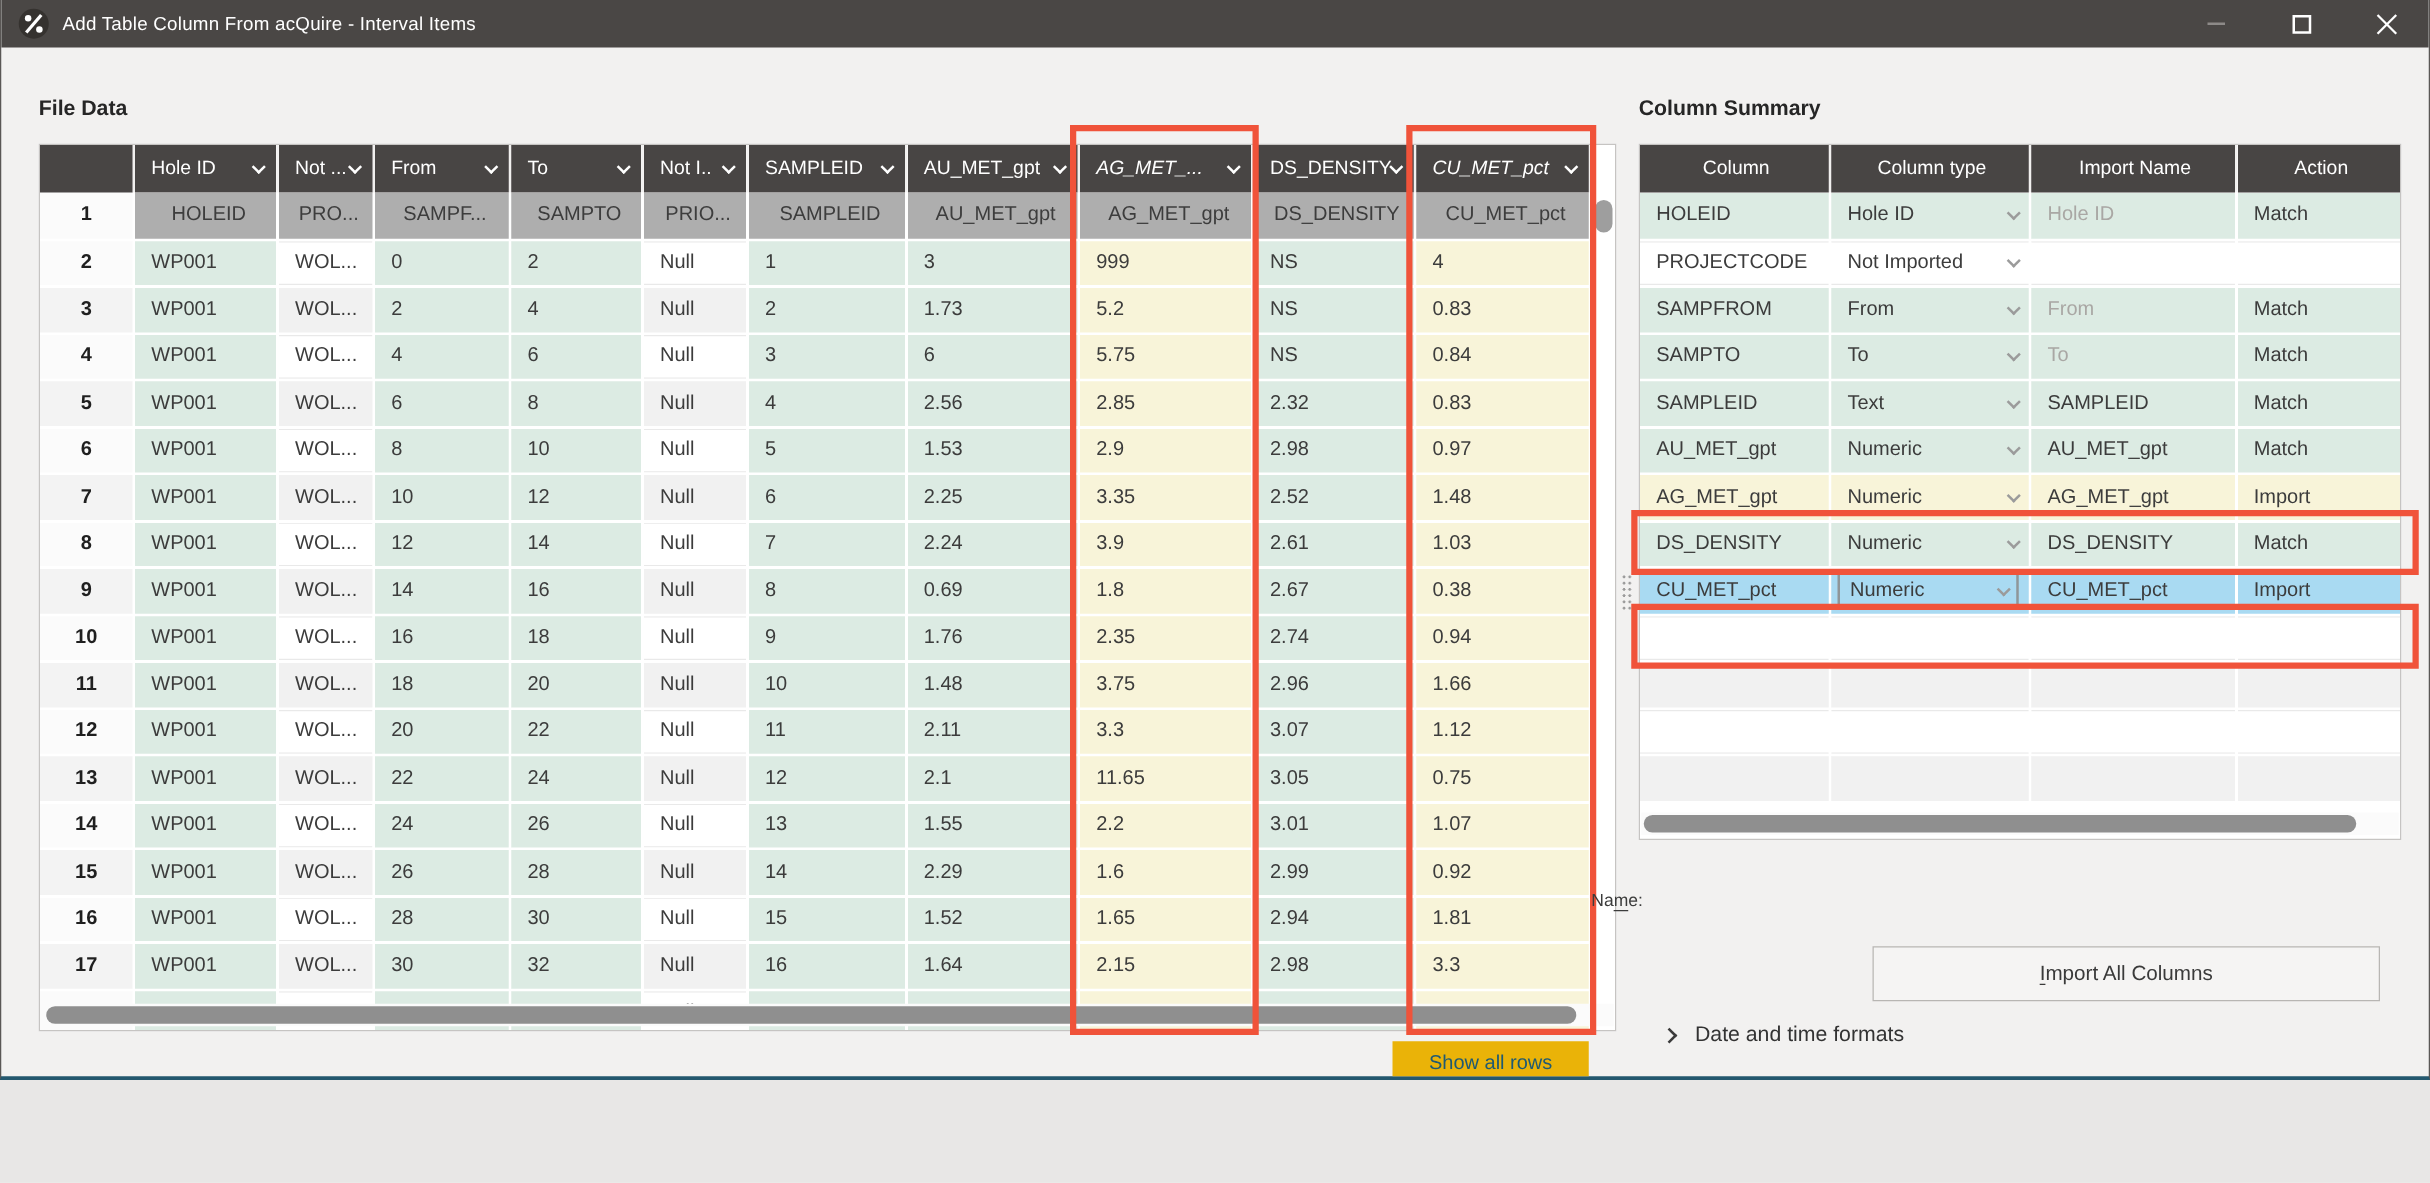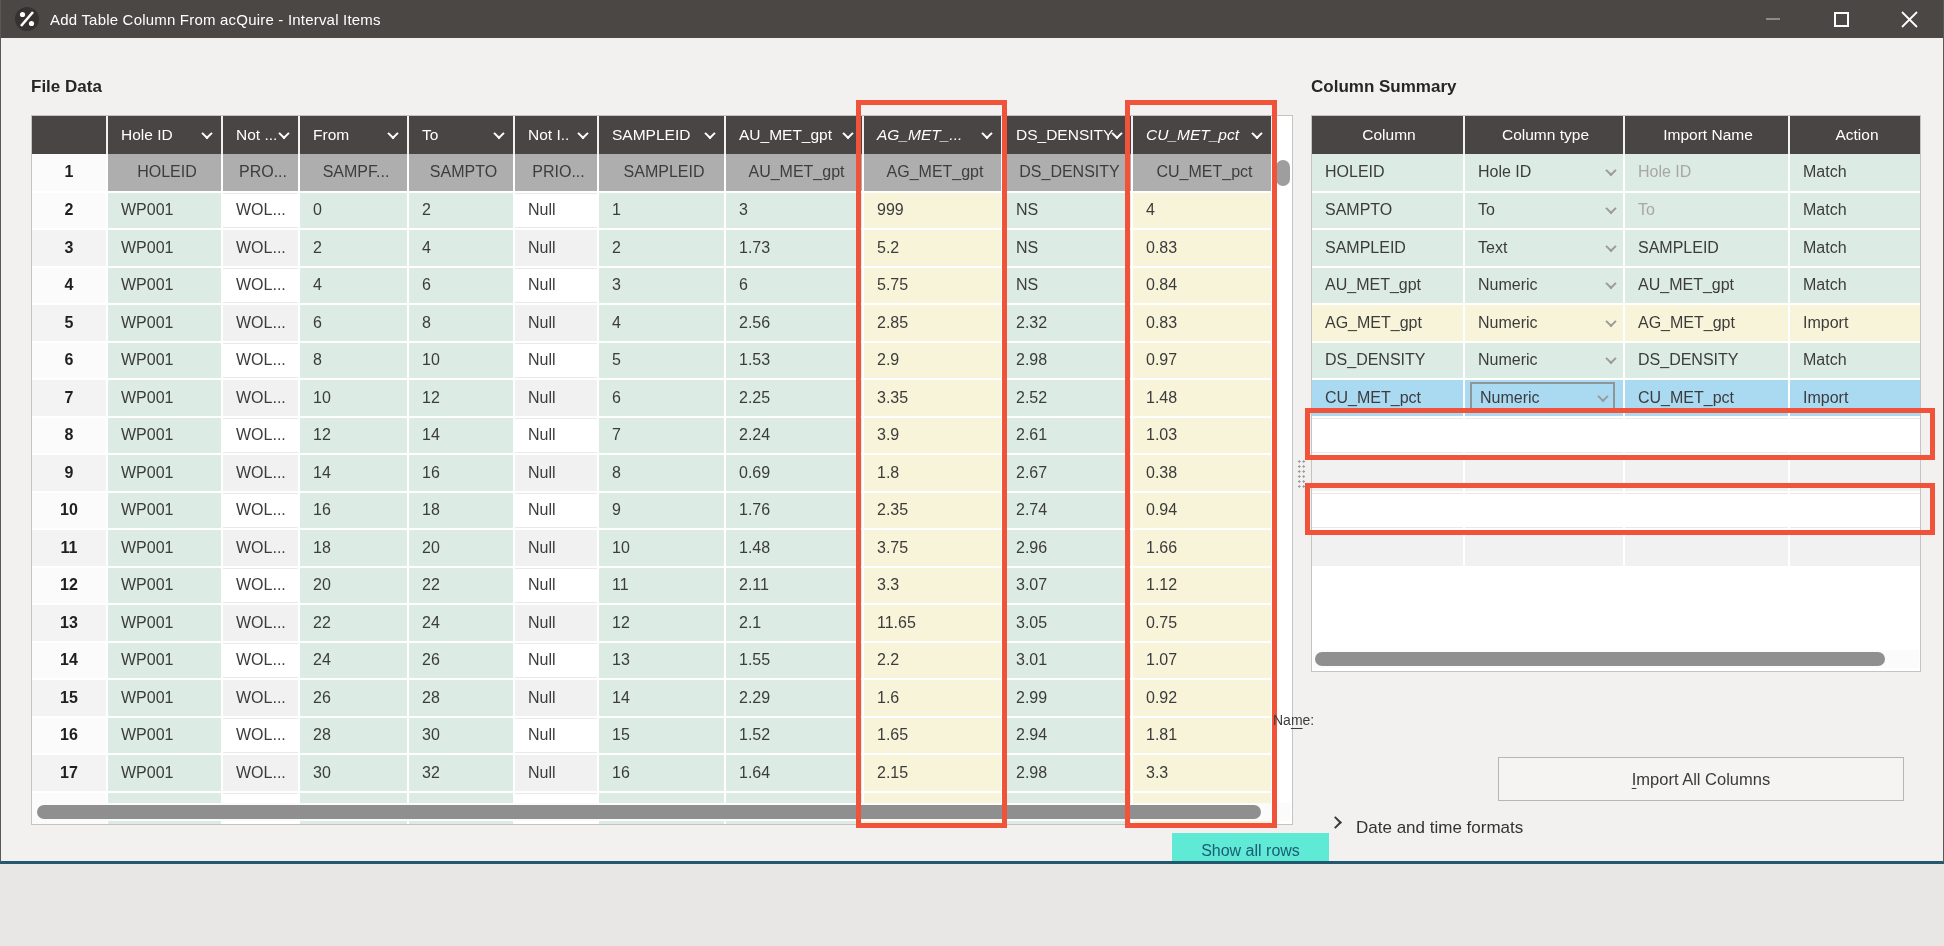--- a/index.html
+++ b/index.html
@@ -44,30 +44,30 @@
   .type-cell { display:flex; align-items:center; justify-content:space-between; }
   .type-editor { display:flex; align-items:center; justify-content:space-between;
                  border:2px solid #8f9699; height:31px; padding:0 6px 0 8px; margin-left:-8px; }
   
   .hscroll-track { position:absolute; left:1px; right:1px; height:18px; background:#fbfbfb; }
   .hscroll-thumb { position:absolute; top:2px; height:14px; background:#8f8f8f; border-radius:7px; }
   .vscroll-thumb { position:absolute; background:#9e9e9e; border-radius:8px; }
   
   .hl-box { position:absolute; border:5px solid #f0533a; pointer-events:none; }
   
-  .showall-btn { position:absolute; left:1171px; top:833px; width:157px; height:36px; background:#5eead4;
+  .showall-btn { position:absolute; left:1113px; top:833px; width:157px; height:36px; background:#eab308;
                  color:#1f5a73; font-size:16px; display:flex; align-items:center; justify-content:center; }
   .name-label { position:absolute; left:1272px; top:712px; font-size:14px; color:#3c3c3c; }
   .name-combo { position:absolute; left:1497px; top:700px; width:406px; height:44px; background:#ffffff;
                 border:1px solid #d8d6d4; display:flex; align-items:center; justify-content:space-between;
                 padding:0 14px 0 17px; font-size:16.5px; color:#a9a7a4; }
   .import-all-btn { position:absolute; left:1497px; top:757px; width:406px; height:44px; background:#f5f4f3;
                     border:1px solid #b8b6b3; font-size:16.5px; color:#3a3a3a;
                     display:flex; align-items:center; justify-content:center; }
-  .date-formats { position:absolute; left:1330px; top:818px; display:flex; align-items:flex-start; gap:16px;
+  .date-formats { position:absolute; left:1330px; top:818px; display:flex; align-items:center; gap:16px;
                   font-size:17px; color:#333333; }
   .expander-chev { width:9px; height:9px; border-right:2px solid #3a3a3a; border-top:2px solid #3a3a3a;
                    transform:rotate(45deg); }
   .cancel-btn { position:absolute; left:1548px; top:887px; width:170px; height:50px; background:#fdfdfd;
                 border:2px solid #24586e; color:#24586e; font-size:17px;
                 display:flex; align-items:center; justify-content:center; }
   .finish-btn { position:absolute; left:1748px; top:887px; width:170px; height:50px; background:#24586e;
                 color:#ffffff; font-size:17px; display:flex; align-items:center; justify-content:center; }
   u { text-decoration:underline; text-underline-offset:3px; }
   
@@ -453,20 +453,42 @@
             <td class="c-green">
               <div class="type-cell">
                 <span>Hole ID</span>
                 <div class="chev gray"></div>
               </div>
             </td>
             <td class="c-green"><span class="placeholder">Hole ID</span></td>
             <td class="c-green">Match</td>
           </tr>
           <tr>
+            <td class="c-white">PROJECTCODE</td>
+            <td class="c-white">
+              <div class="type-cell">
+                <span>Not Imported</span>
+                <div class="chev gray"></div>
+              </div>
+            </td>
+            <td class="c-white"><span></span></td>
+            <td class="c-white"></td>
+          </tr>
+          <tr>
+            <td class="c-green">SAMPFROM</td>
+            <td class="c-green">
+              <div class="type-cell">
+                <span>From</span>
+                <div class="chev gray"></div>
+              </div>
+            </td>
+            <td class="c-green"><span class="placeholder">From</span></td>
+            <td class="c-green">Match</td>
+          </tr>
+          <tr>
             <td class="c-green">SAMPTO</td>
             <td class="c-green">
               <div class="type-cell">
                 <span>To</span>
                 <div class="chev gray"></div>
               </div>
             </td>
             <td class="c-green"><span class="placeholder">To</span></td>
             <td class="c-green">Match</td>
           </tr>

